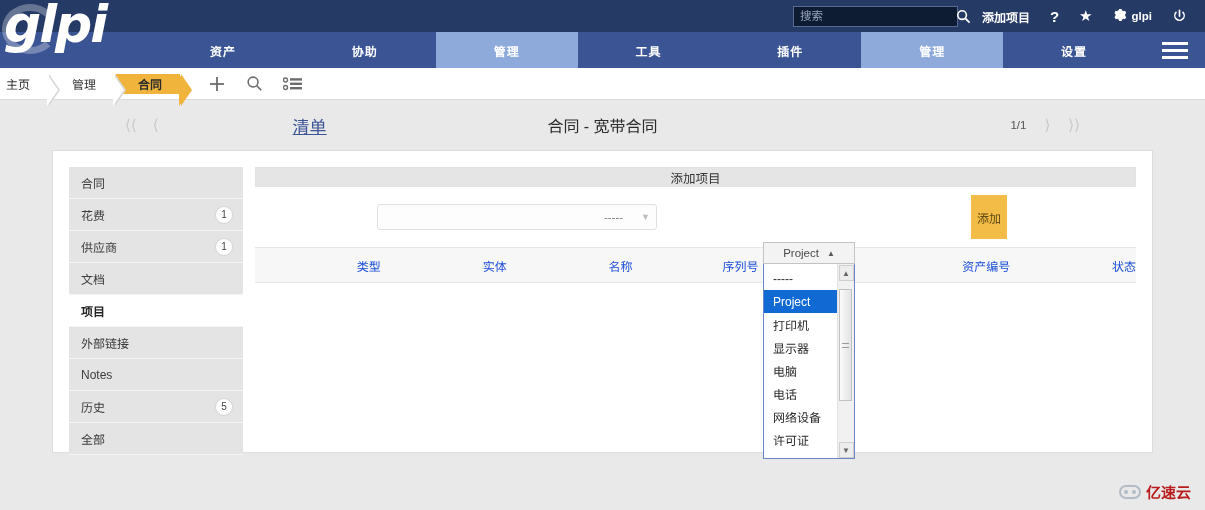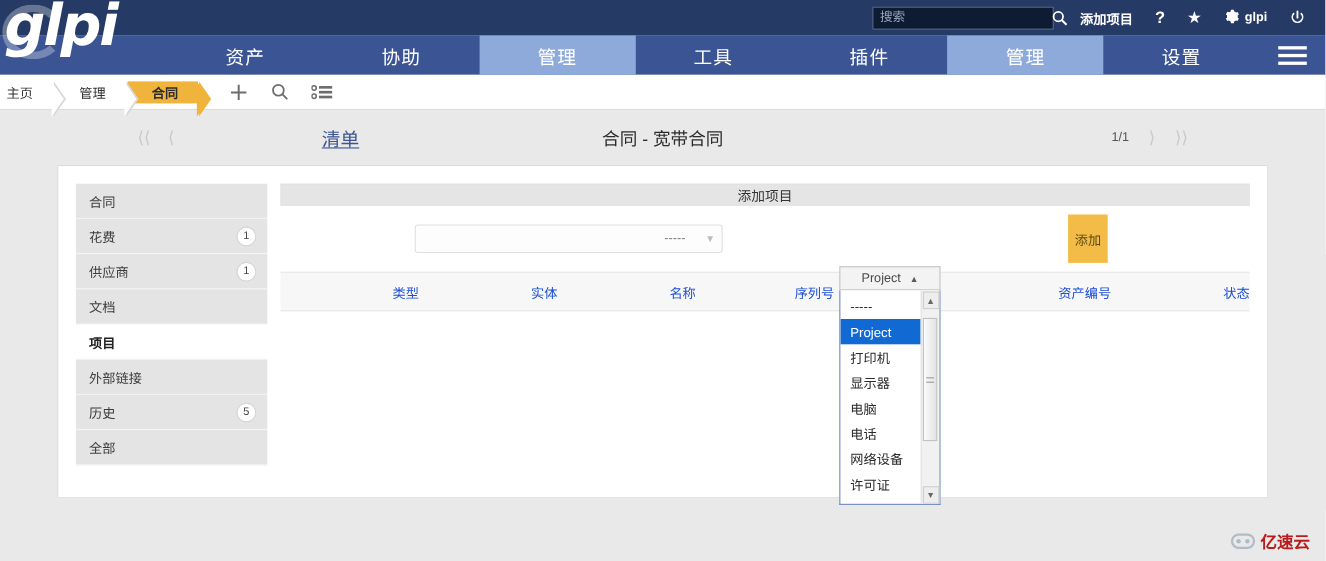--- a/index.html
+++ b/index.html
@@ -85,22 +85,22 @@
   
   .mainnav {
     display: flex;
     height: 36px;
     background: #3b5494;
     padding-left: 152px;
   }
   .mainnav .navitem {
     flex: 1;
     color: #ffffff;
-    font-size: 17px;
-    font-weight: normal;
+    font-size: 12px;
+    font-weight: bold;
     display: flex;
     align-items: center;
     justify-content: center;
     letter-spacing: 1px;
   }
   .mainnav .navitem.active {
     background: #8eaada;
     color: #ffffff;
   }
   .burger {
@@ -554,20 +554,23 @@
       <span class="badge">1</span>
     </div>
     <div class="sidetab">
       <span>文档</span>
     </div>
     <div class="sidetab active">
       <span>项目</span>
     </div>
     <div class="sidetab">
       <span>外部链接</span>
+    </div>
+    <div class="sidetab">
+      <span>Notes</span>
     </div>
     <div class="sidetab">
       <span>历史</span>
       <span class="badge">5</span>
     </div>
     <div class="sidetab">
       <span>全部</span>
     </div>
   </div>
 

